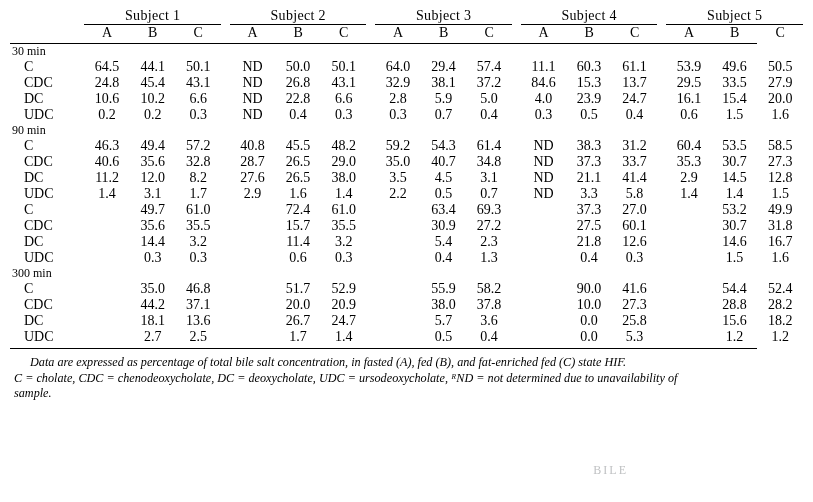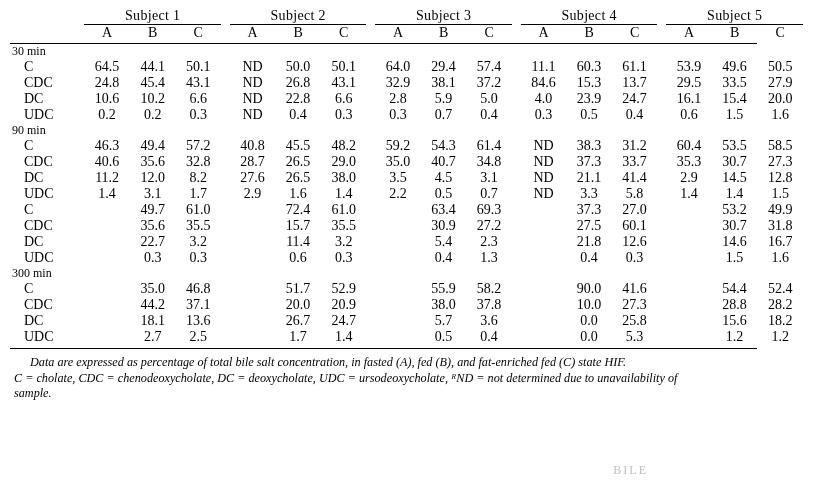--- a/index.html
+++ b/index.html
@@ -83,21 +83,21 @@
     text-align: left;
     padding: 0 4px 0 4px;
     font-style: italic;
   }
   .caption .indent-first {
     text-indent: 16px;
     display: block;
   }
   .watermark {
     position: absolute;
-    right: 52px;
+    right: 72px;
     bottom: 24px;
     font-size: 12px;
     color: #8a8d90;
     opacity: 0.55;
     letter-spacing: 2px;
     pointer-events: none;
   }
 </style>
 </head>
 <body>
@@ -395,21 +395,21 @@
       <td class="val">27.5</td>
       <td class="val">60.1</td>
       <td class="gap"></td>
       <td class="val"></td>
       <td class="val">30.7</td>
       <td class="val">31.8</td>
     </tr>
     <tr>
       <td class="rowlabel indent">DC</td>
       <td class="val"></td>
-      <td class="val">22.7</td>
+      <td class="val">14.4</td>
       <td class="val">3.2</td>
       <td class="gap"></td>
       <td class="val"></td>
       <td class="val">11.4</td>
       <td class="val">3.2</td>
       <td class="gap"></td>
       <td class="val"></td>
       <td class="val">5.4</td>
       <td class="val">2.3</td>
       <td class="gap"></td>

